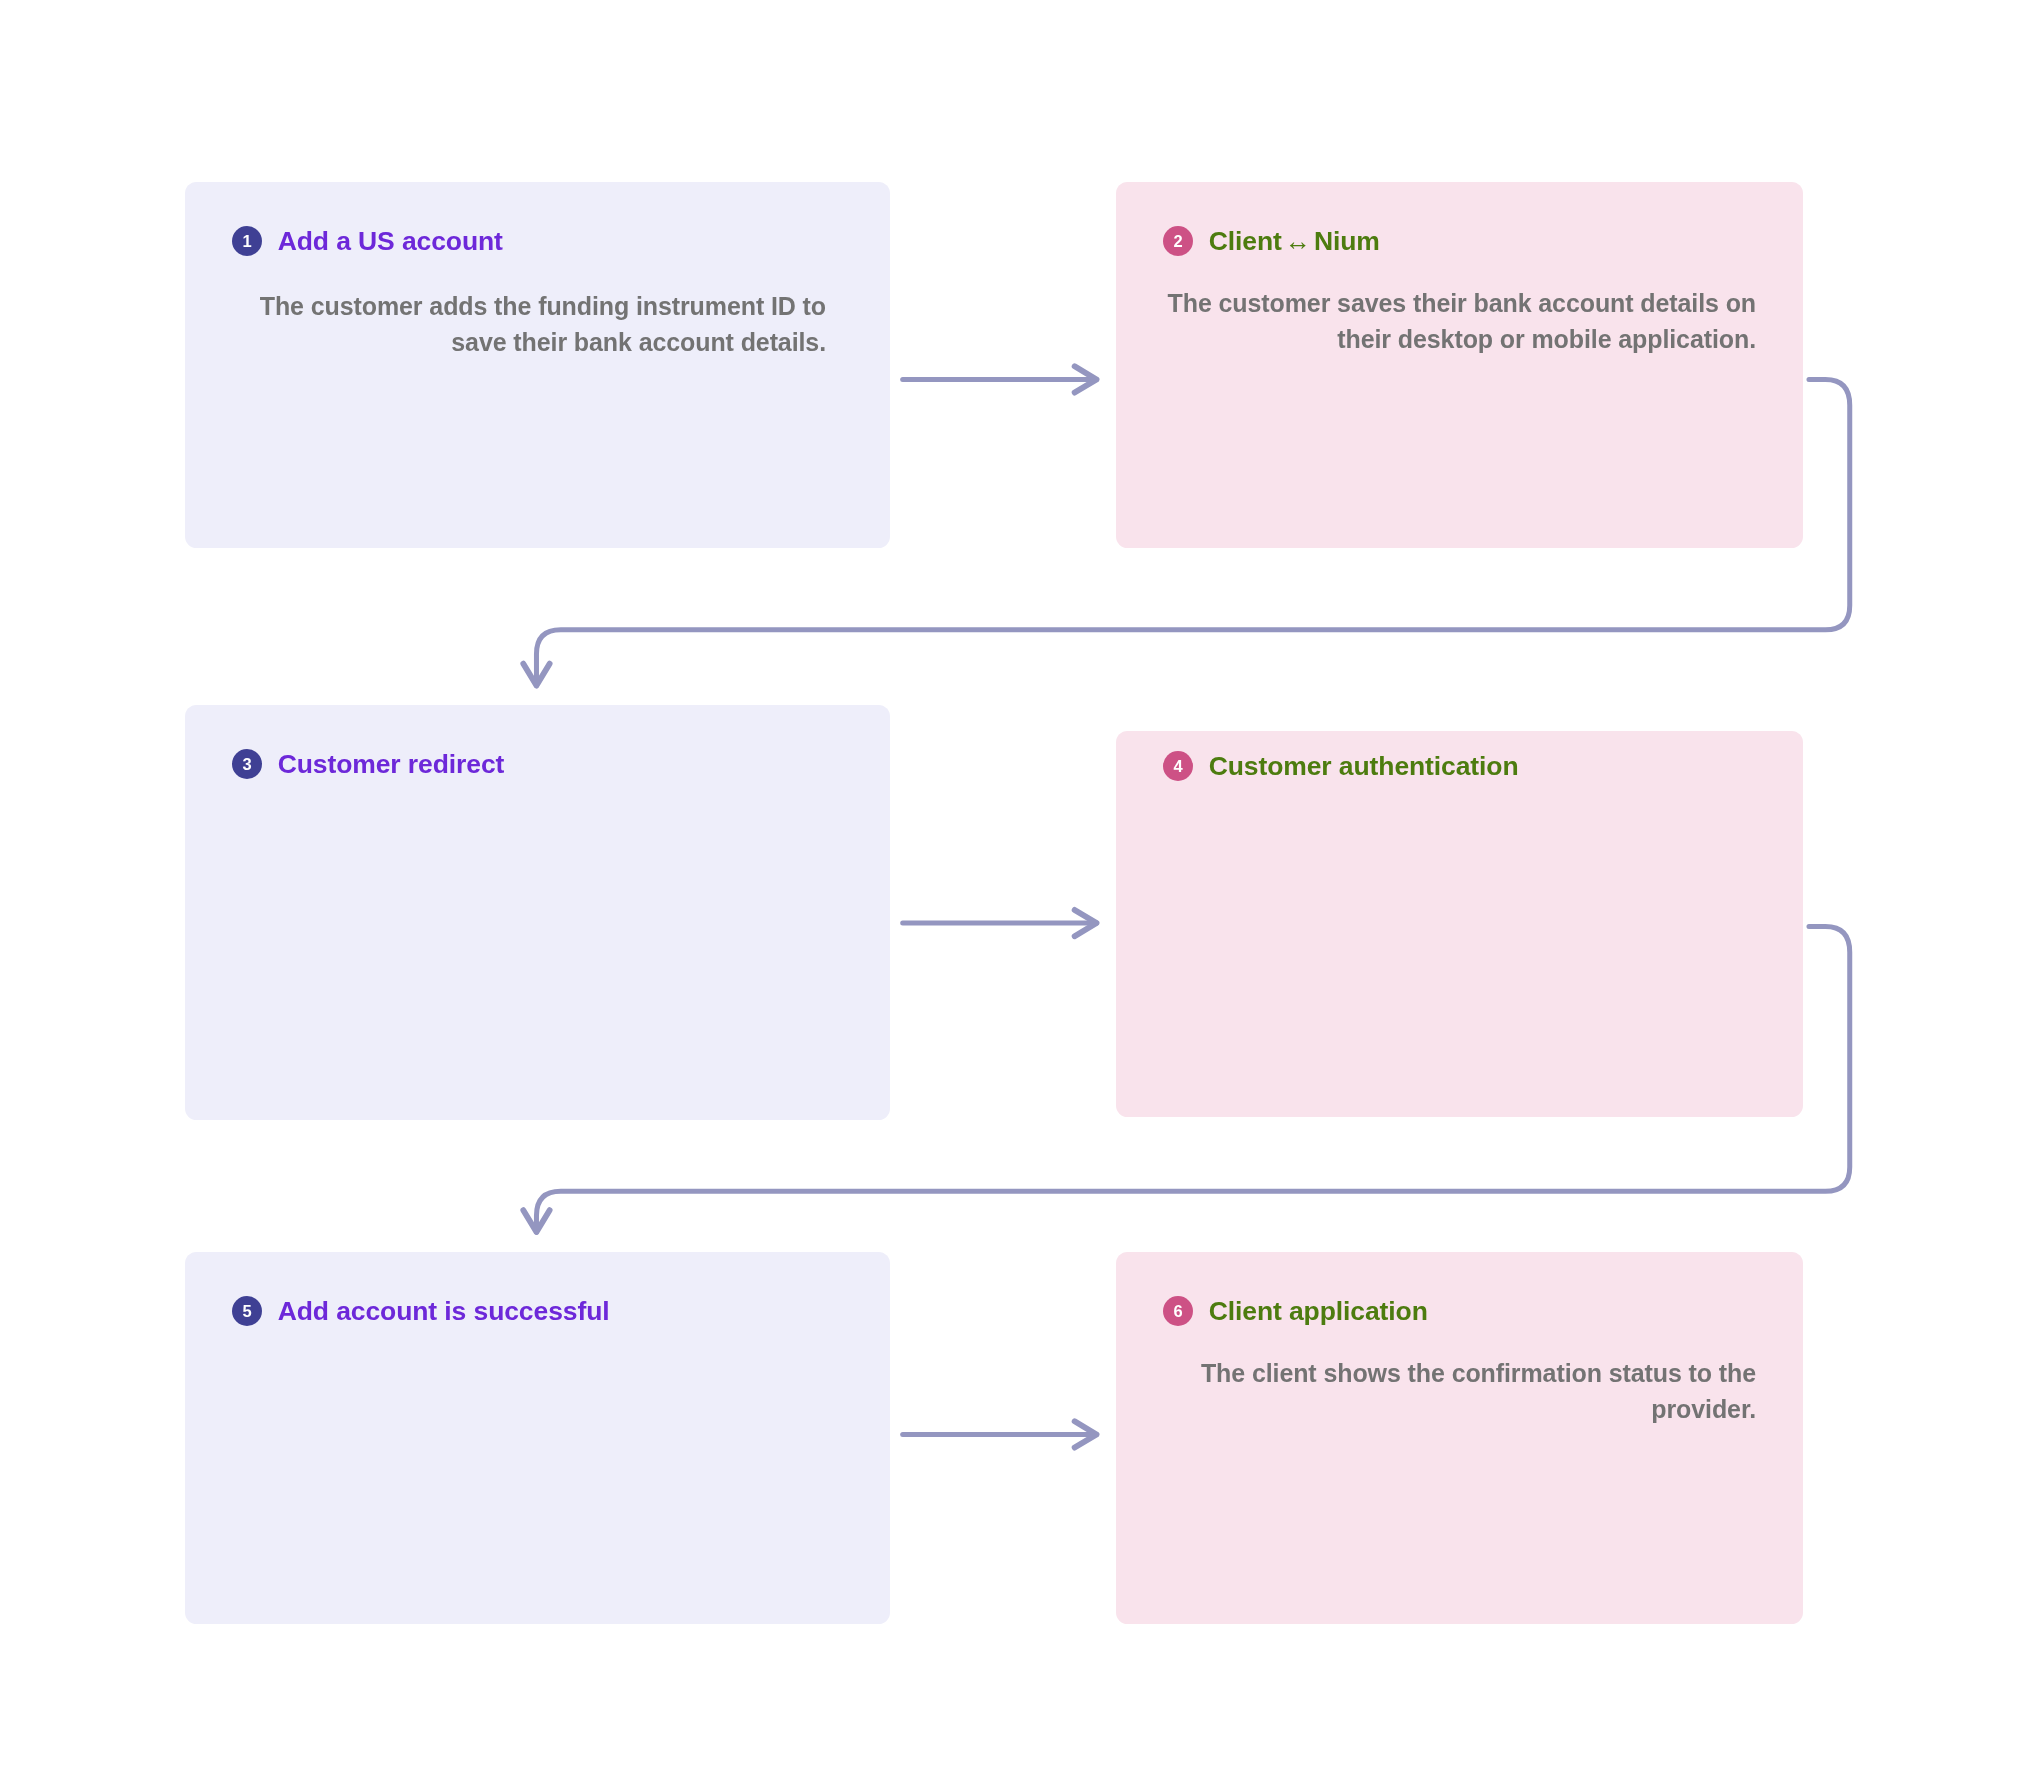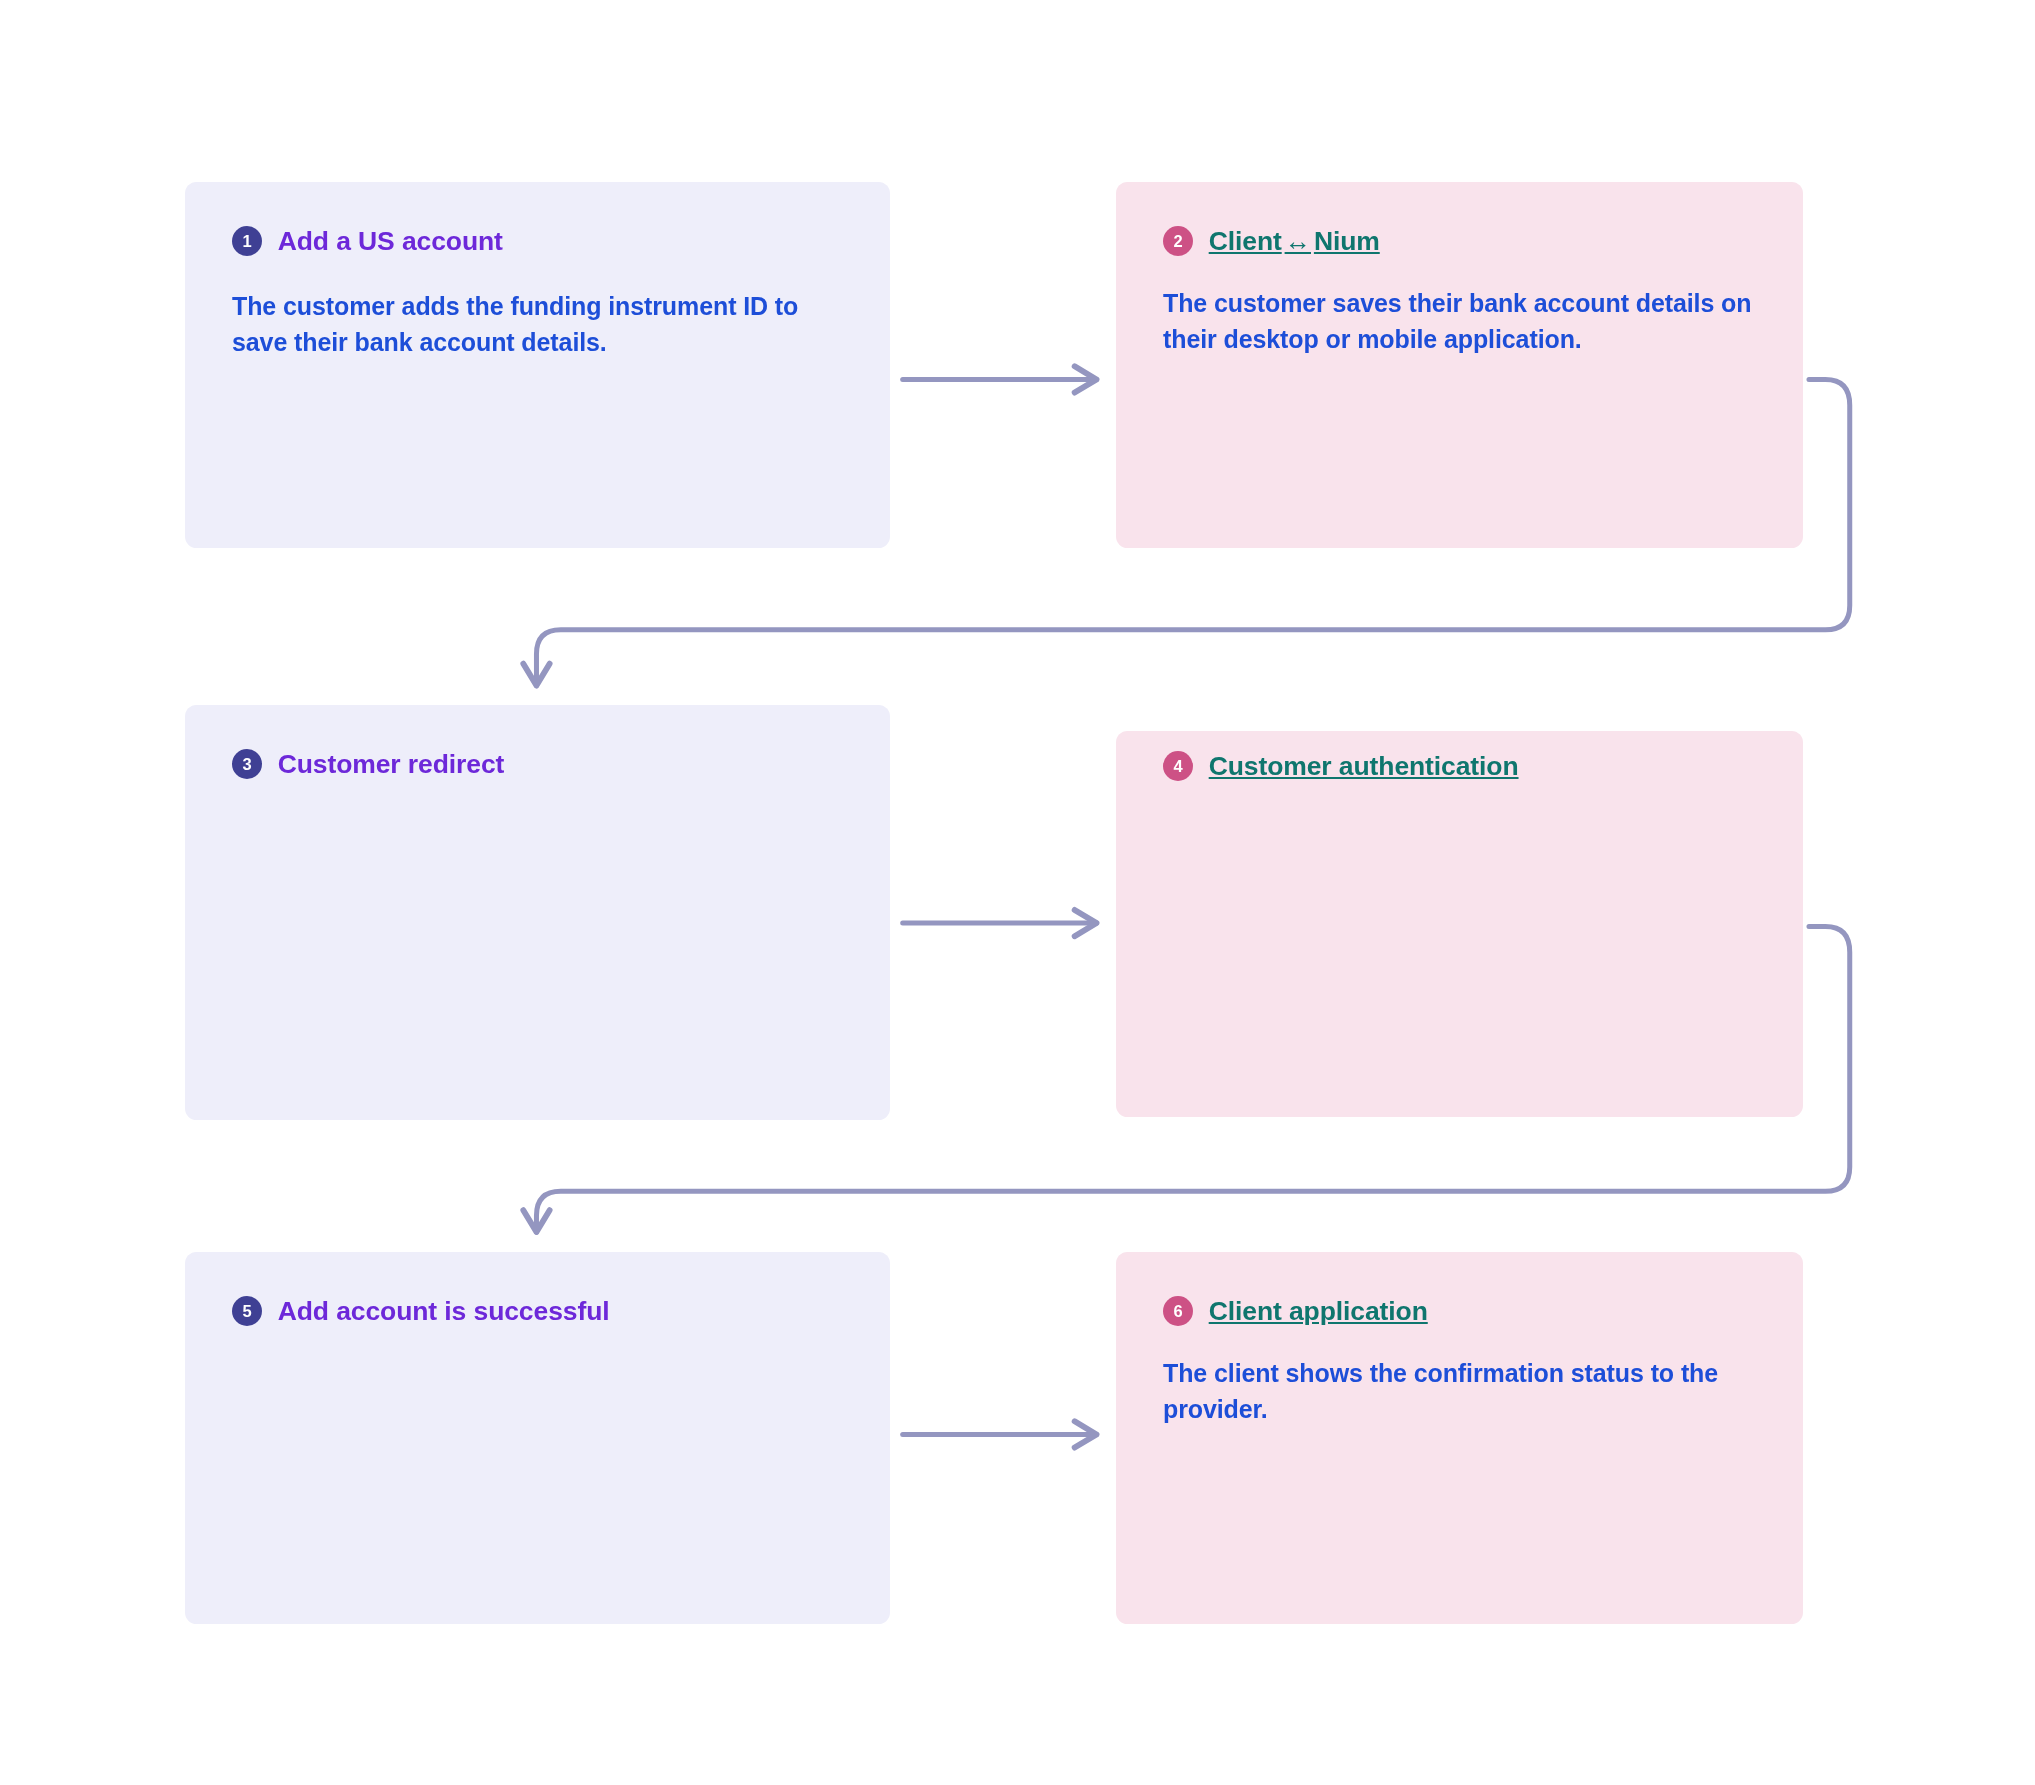--- a/index.html
+++ b/index.html
@@ -56,29 +56,30 @@
   .badge.pink   { background: #cd5185; }
 
   .card-title {
     font-size: 26.5px;
     font-weight: bold;
     line-height: 1.15;
     letter-spacing: -0.1px;
     white-space: nowrap;
   }
   .card-title.indigo { color: #6d28d9; }
-  .card-title.pink   { color: #0f766e; text-decoration: underline; }
+  .card-title.pink   { color: #4d7c0f; }
 
   .card-body {
     font-size: 25px;
     font-weight: bold;
     line-height: 1.42;
-    color: #1d4ed8;
+    color: #737373;
     letter-spacing: -0.1px;
     max-width: 594px;
+    text-align: right;
   }
   .arrow-glyph {
     font-weight: bold;
     padding: 0 2.9px;
   }
 
   
   #card-1 { left: 185px; top: 182px;  width: 705px;  height: 366px; }
   #card-2 { left: 1116px; top: 182px; width: 687px;  height: 366px; }
   #card-3 { left: 185px; top: 705px;  width: 705px;  height: 415px; }

